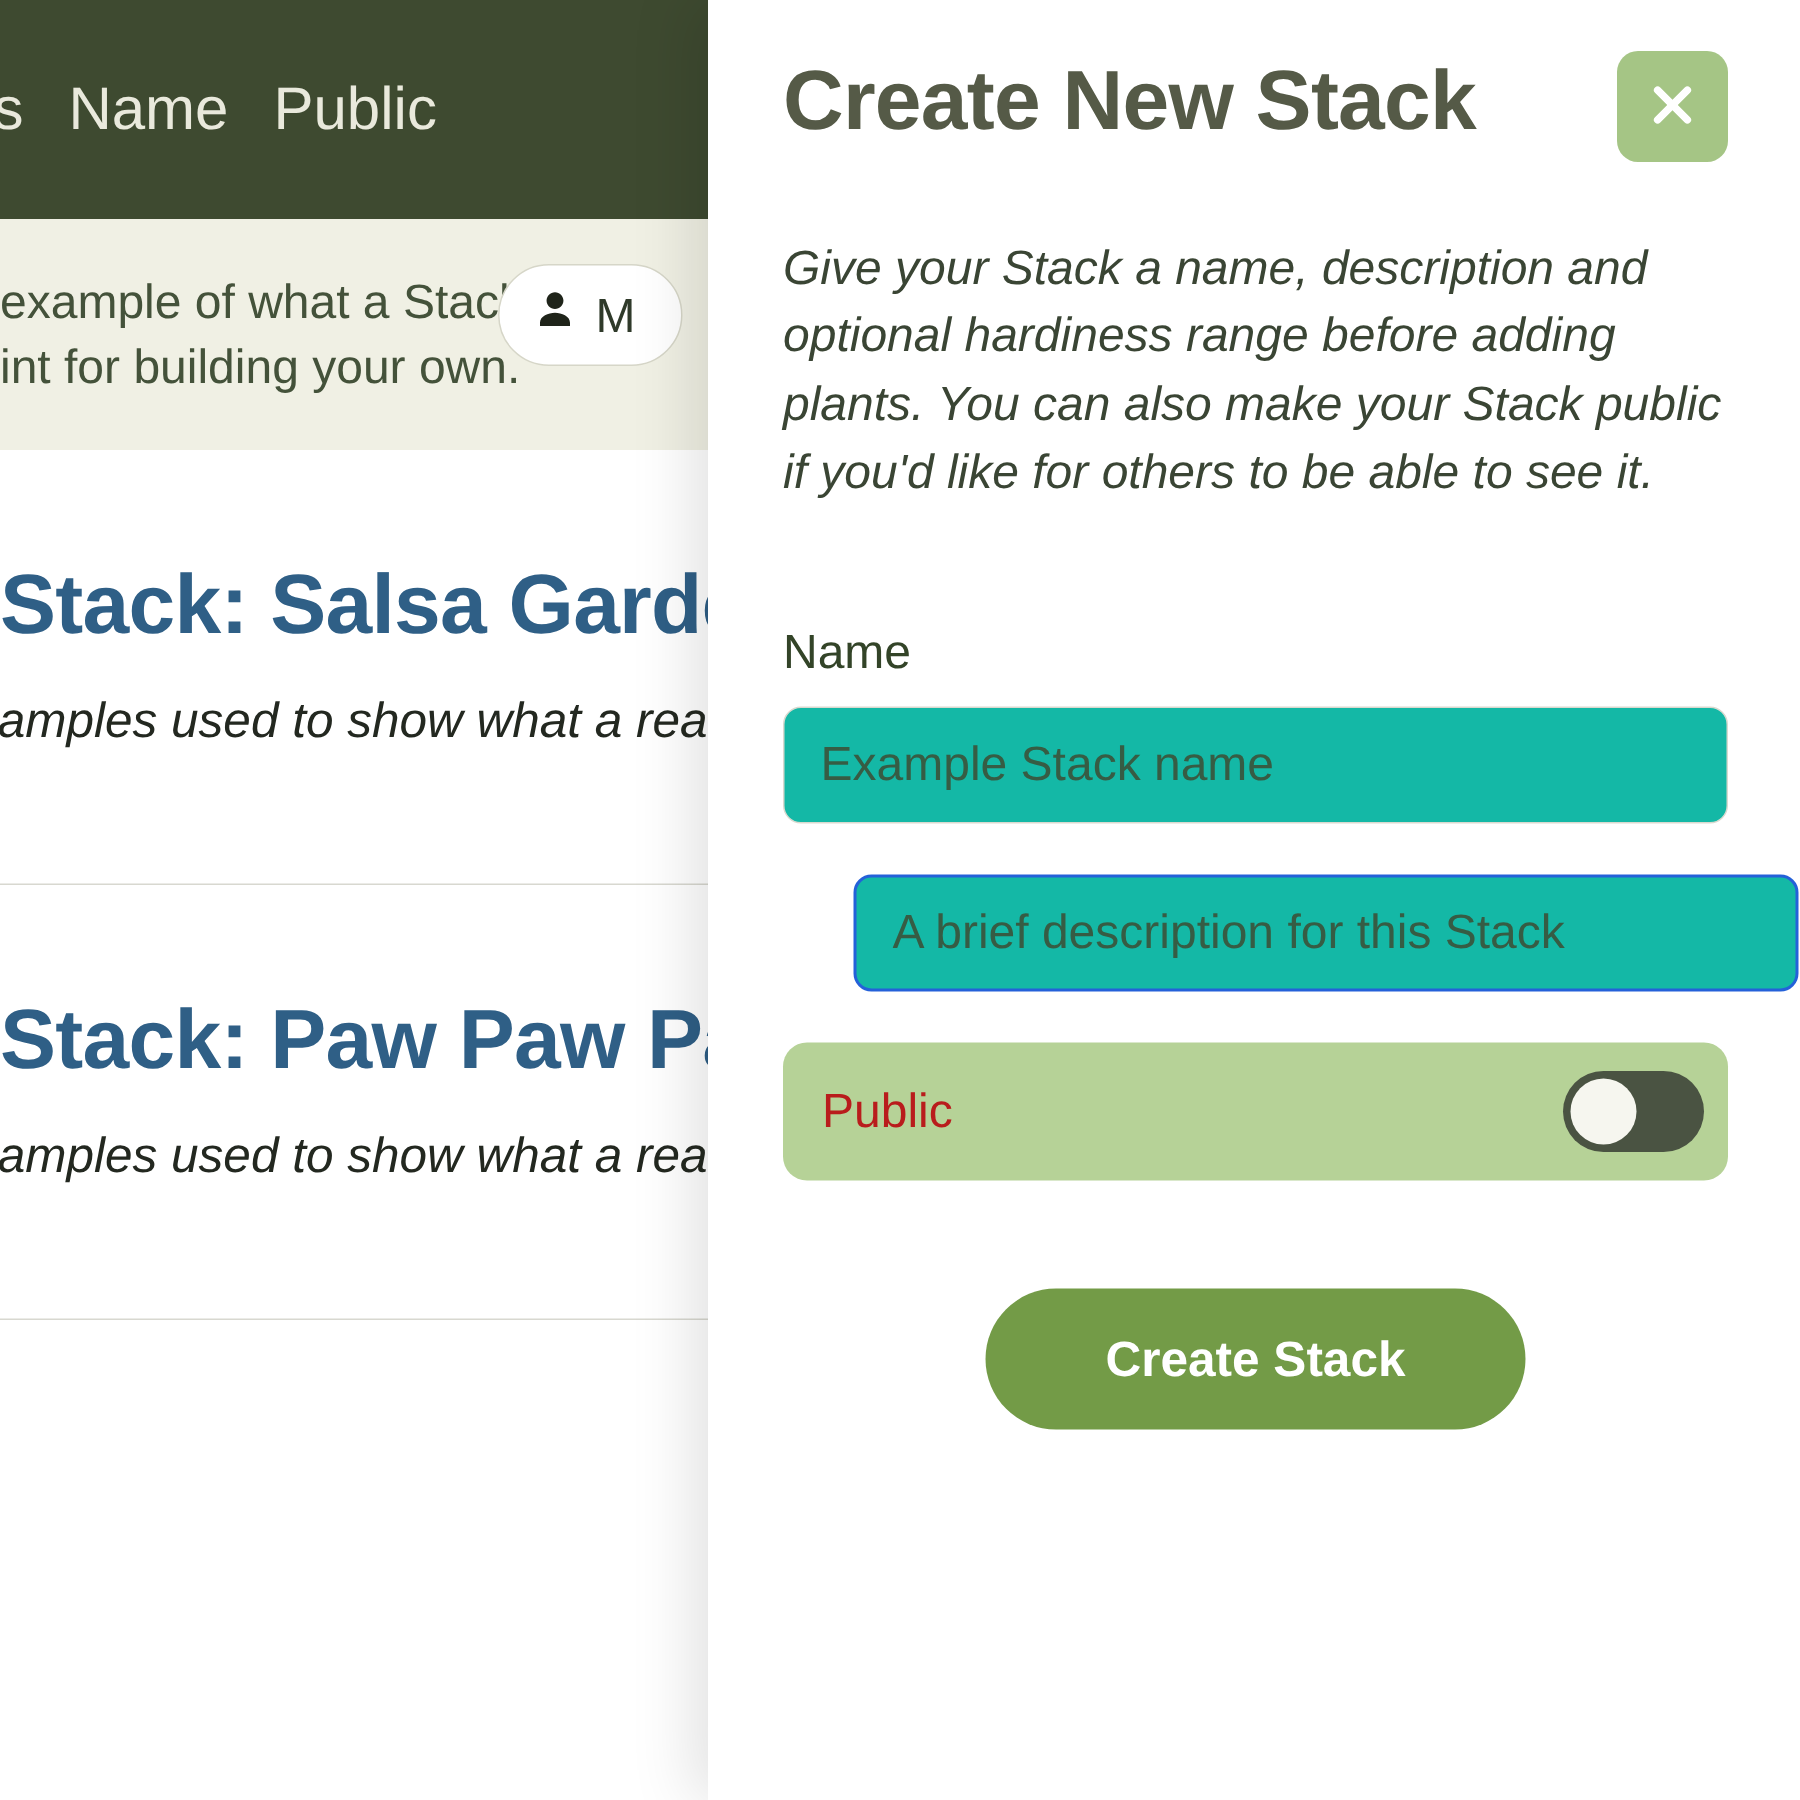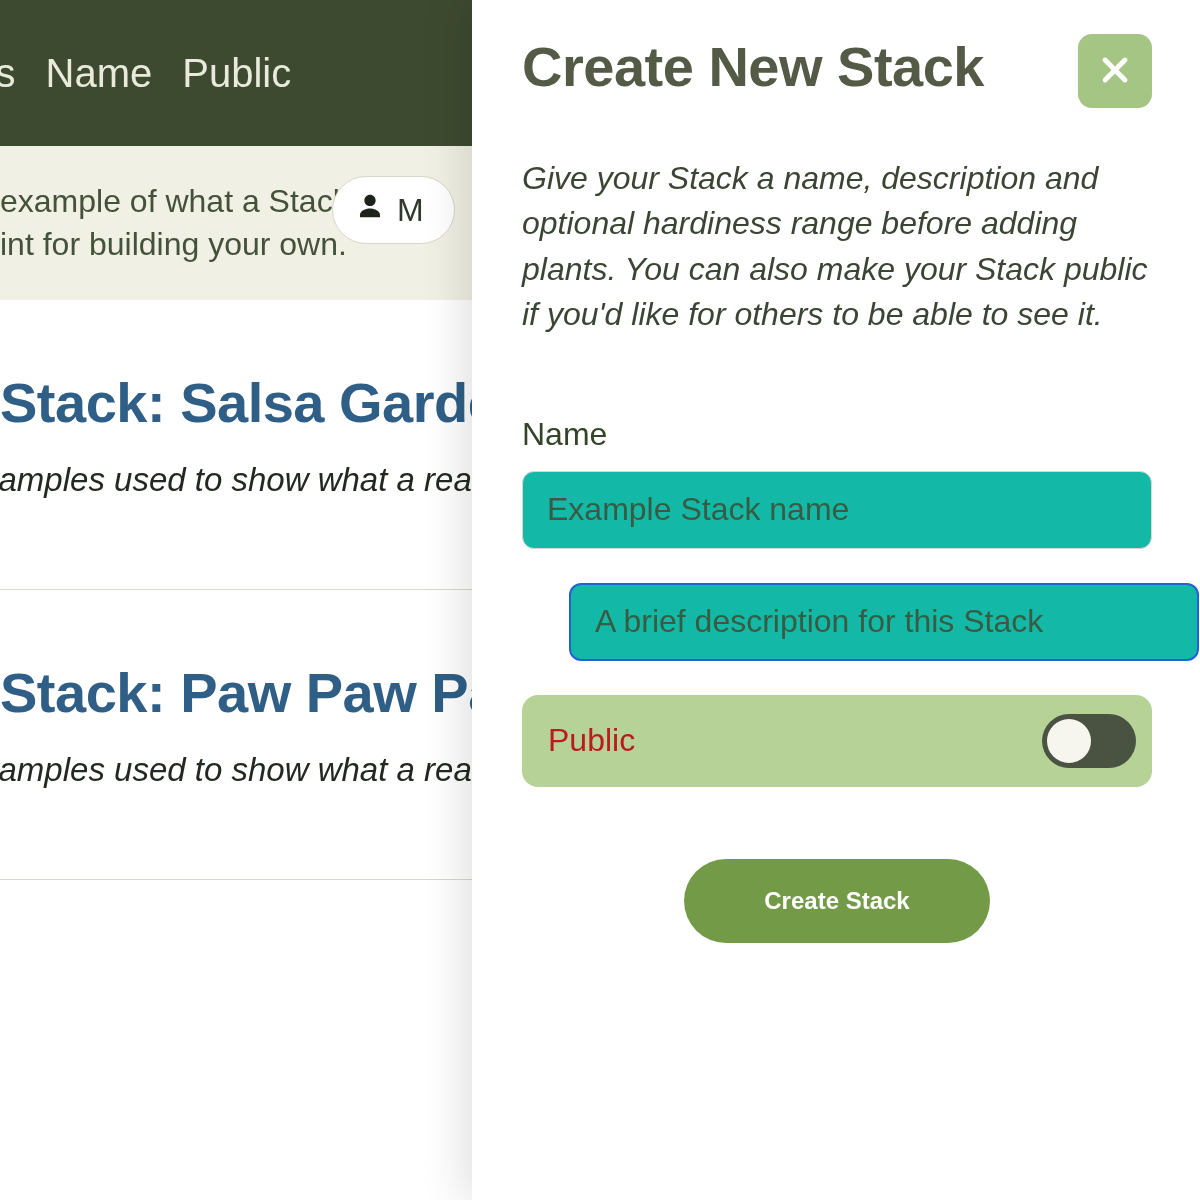--- a/index.html
+++ b/index.html
@@ -154,21 +154,21 @@
     left: 5px; top: 5px;
     width: 44px; height: 44px;
     background: #f6f6ef;
     border-radius: 50%;
   }
 
   .submit-row { display: flex; justify-content: center; }
   .submit-btn {
     background: #739b47;
     color: #ffffff;
-    font-size: 24px;
+    font-size: 33px;
     font-weight: 600;
     border: none;
     border-radius: 56px;
     padding: 28px 80px;
     cursor: pointer;
   }
 
   
   .clip-left { margin-left: -140px; }
 </style>

